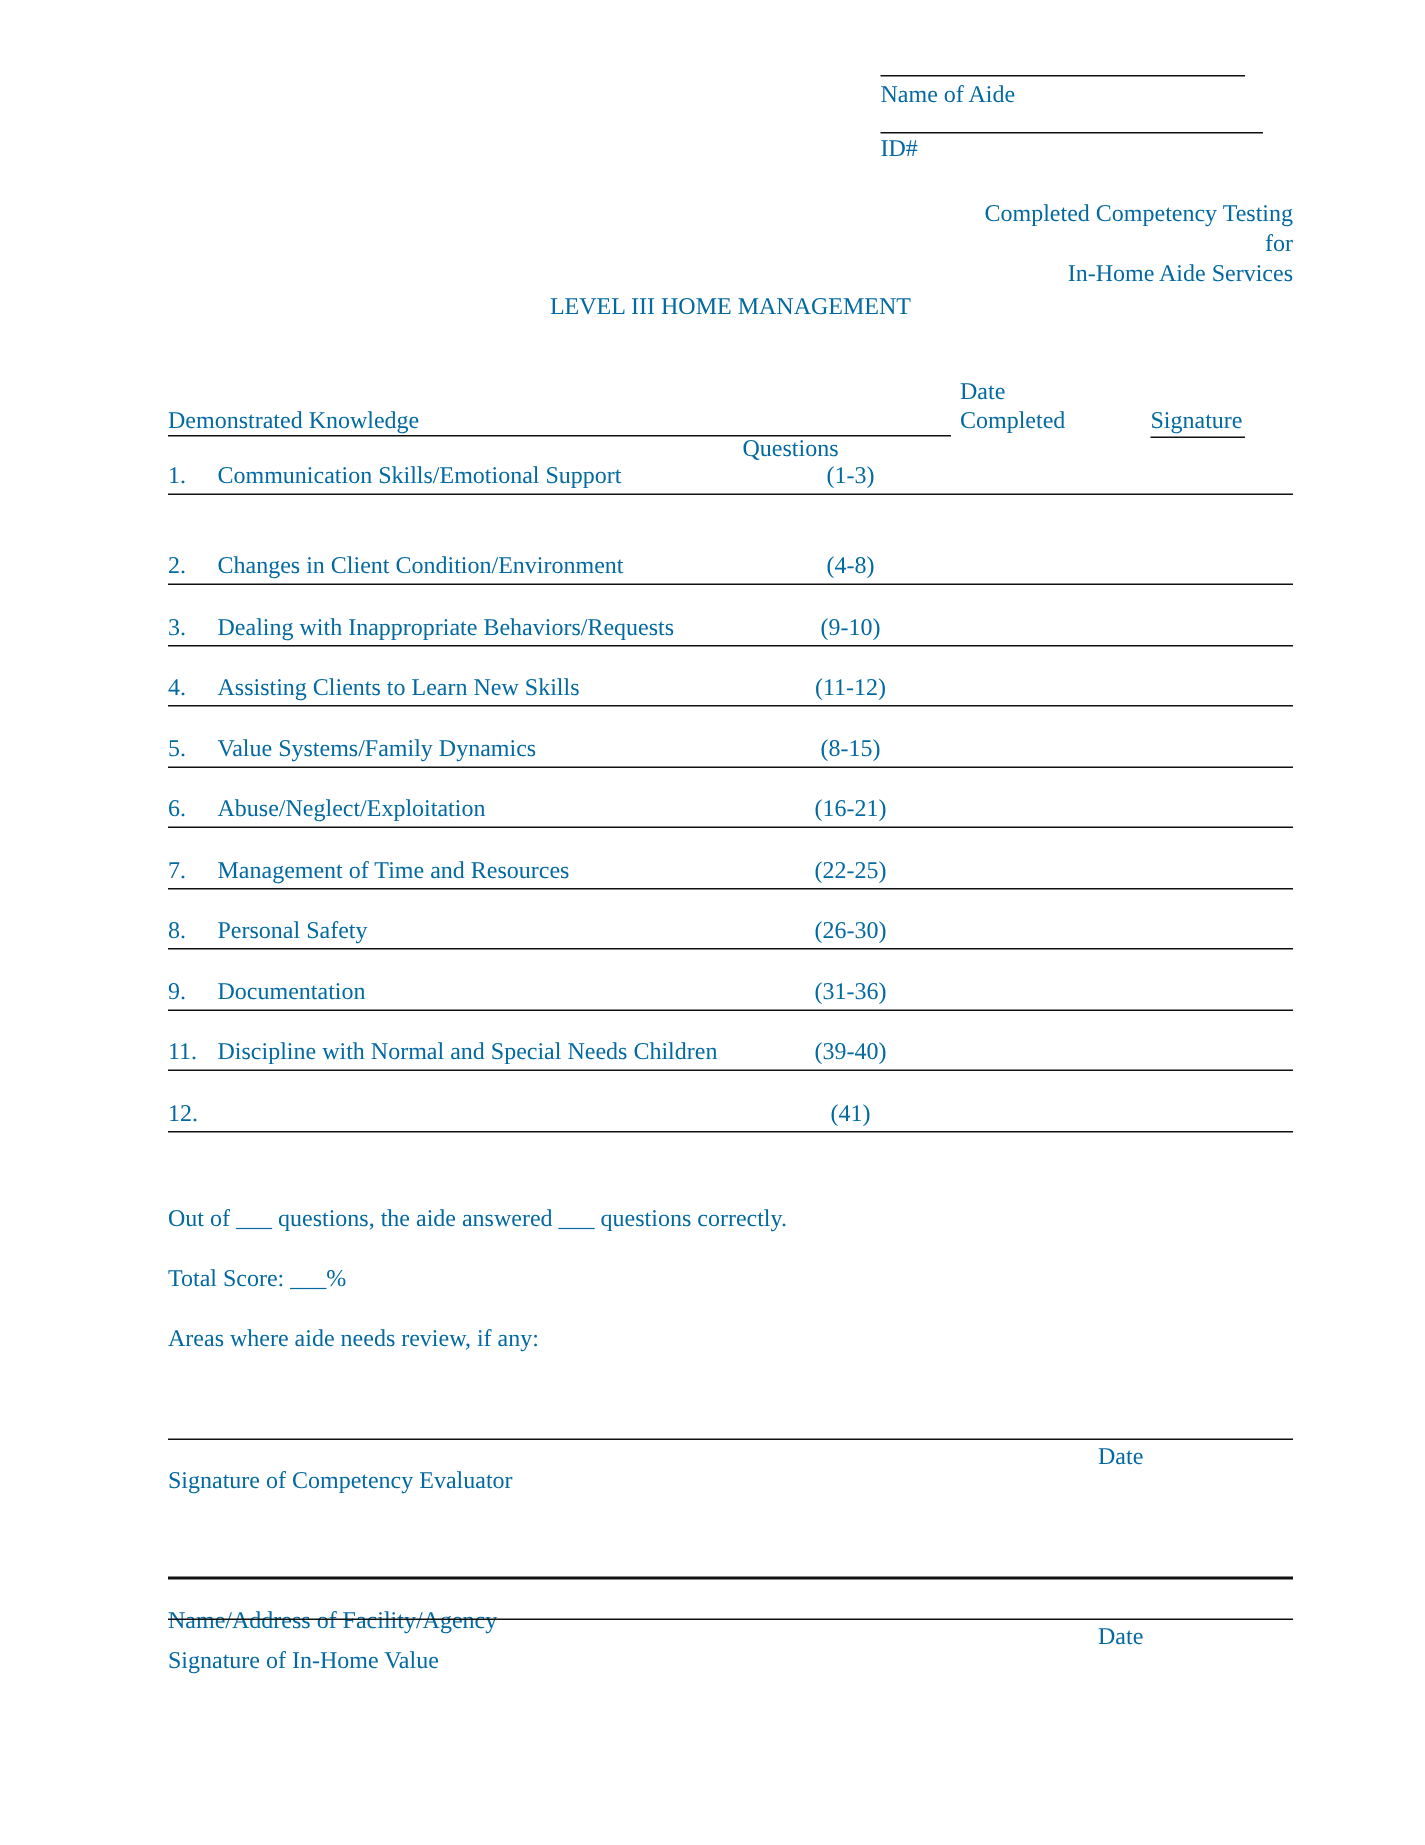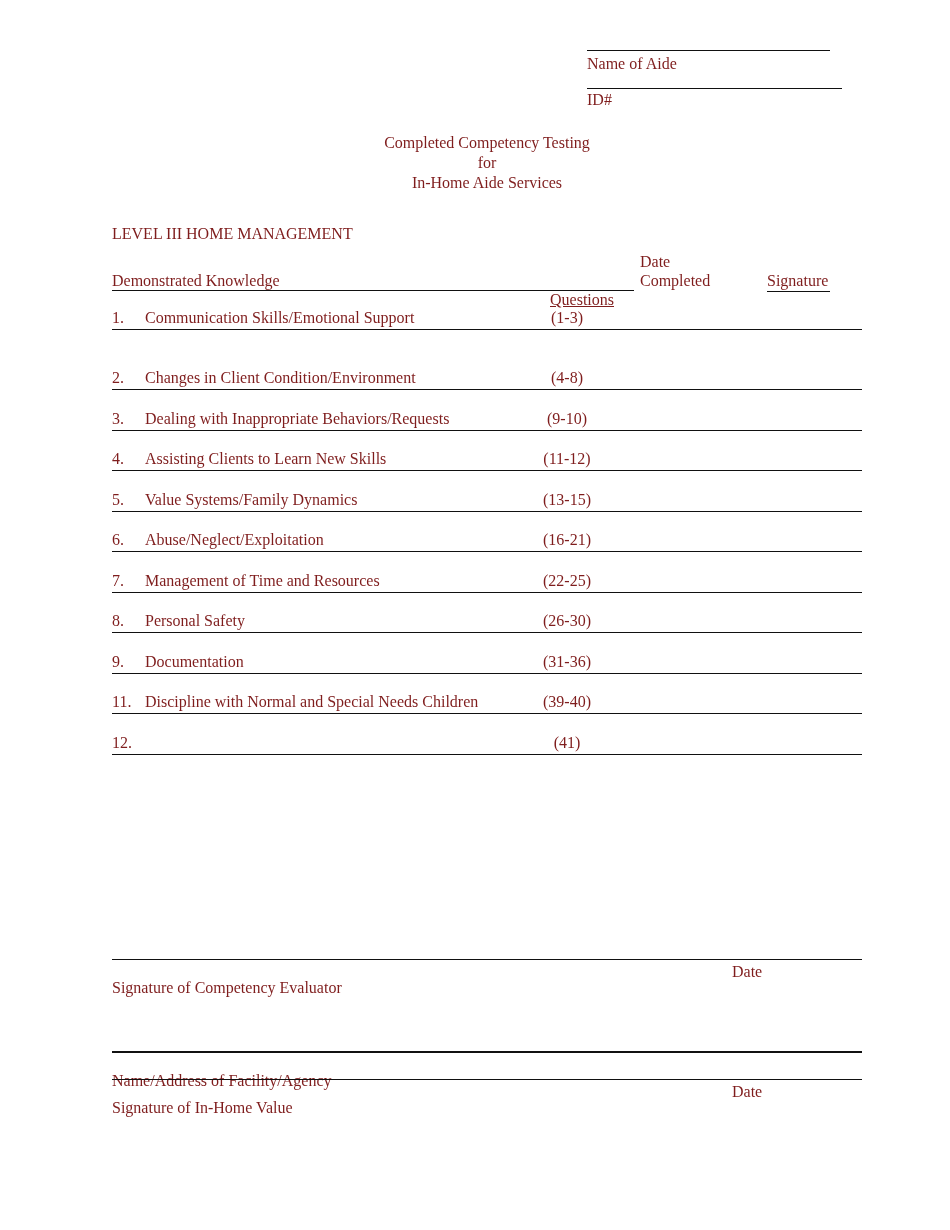--- a/index.html
+++ b/index.html
@@ -7,63 +7,64 @@
     padding: 0;
     background: #ffffff;
   }
   .page {
     position: relative;
     width: 950px;
     height: 1230px;
     background: #ffffff;
     font-family: "Liberation Serif", serif;
     font-size: 16px;
-    color: #7f1d1d;
+    color: #0369a1;
     overflow: hidden;
   }
   .abs { position: absolute; }
 
   
   .blank-line {
     border-top: 1px solid #111;
     height: 0;
   }
   .aide-label { line-height: 17px; }
 
   
   .title-block {
     left: 112px;
     top: 133px;
     width: 750px;
+    text-align: right;
+    line-height: 20px;
+  }
+  .subtitle {
+    left: 112px;
+    top: 195px;
+    width: 750px;
     text-align: center;
-    line-height: 20px;
-  }
-  .subtitle {
-    left: 112px;
-    top: 224px;
-    width: 750px;
     line-height: 20px;
   }
 
   
   .header-block {
     left: 112px;
     top: 253px;
     width: 750px;
     height: 55px;
   }
   .hdr-date      { position: absolute; left: 528px; top: 0; line-height: 17px; }
   .hdr-demo      { position: absolute; left: 0;     top: 19px; line-height: 17px; }
   .hdr-completed { position: absolute; left: 528px; top: 19px; line-height: 17px; }
   .hdr-signature { position: absolute; left: 655px; top: 19px; line-height: 17px;
                    border-bottom: 1px solid #111; padding: 0 2px 2px 0; }
   .hdr-underline { position: absolute; left: 0; top: 37px; width: 522px;
                    border-top: 1px solid #111; height: 0; }
-  .hdr-questions { position: absolute; left: 395px; top: 38px; width: 150px;
-                   text-align: center; line-height: 17px; text-decoration: underline; }
+  .hdr-questions { position: absolute; left: 383px; top: 38px; width: 150px;
+                   line-height: 17px; }
 
   
   .rows {
     left: 112px;
     top: 308px;
     width: 750px;
   }
   .krow {
     position: relative;
     display: flex;
@@ -158,21 +159,21 @@
 
     <div class="krow">
       <span class="num">4.</span>
       <span class="ktitle">Assisting Clients to Learn New Skills</span>
       <span class="kq">(11-12)</span>
     </div>
 
     <div class="krow">
       <span class="num">5.</span>
       <span class="ktitle">Value Systems/Family Dynamics</span>
-      <span class="kq">(13-15)</span>
+      <span class="kq">(8-15)</span>
     </div>
 
     <div class="krow">
       <span class="num">6.</span>
       <span class="ktitle">Abuse/Neglect/Exploitation</span>
       <span class="kq">(16-21)</span>
     </div>
 
     <div class="krow">
       <span class="num">7.</span>
@@ -199,20 +200,25 @@
       <span class="kq">(39-40)</span>
     </div>
 
     <div class="krow">
       <span class="num">12.</span>
       <span class="kq">(41)</span>
     </div>
 
   </div>
 
+  <div class="abs summary">
+    <p>Out of ___ questions, the aide answered ___ questions correctly.</p>
+    <p>Total Score: ___%</p>
+    <p>Areas where aide needs review, if any:</p>
+  </div>
 
   <div class="sig-row" style="top:959px;">
     <span>Signature of Competency Evaluator</span>
     <span class="date-lbl">Date</span>
   </div>
 
   <div class="sig-row thick" style="top:1051px;">
     <span>Name/Address of Facility/Agency</span>
   </div>
 

